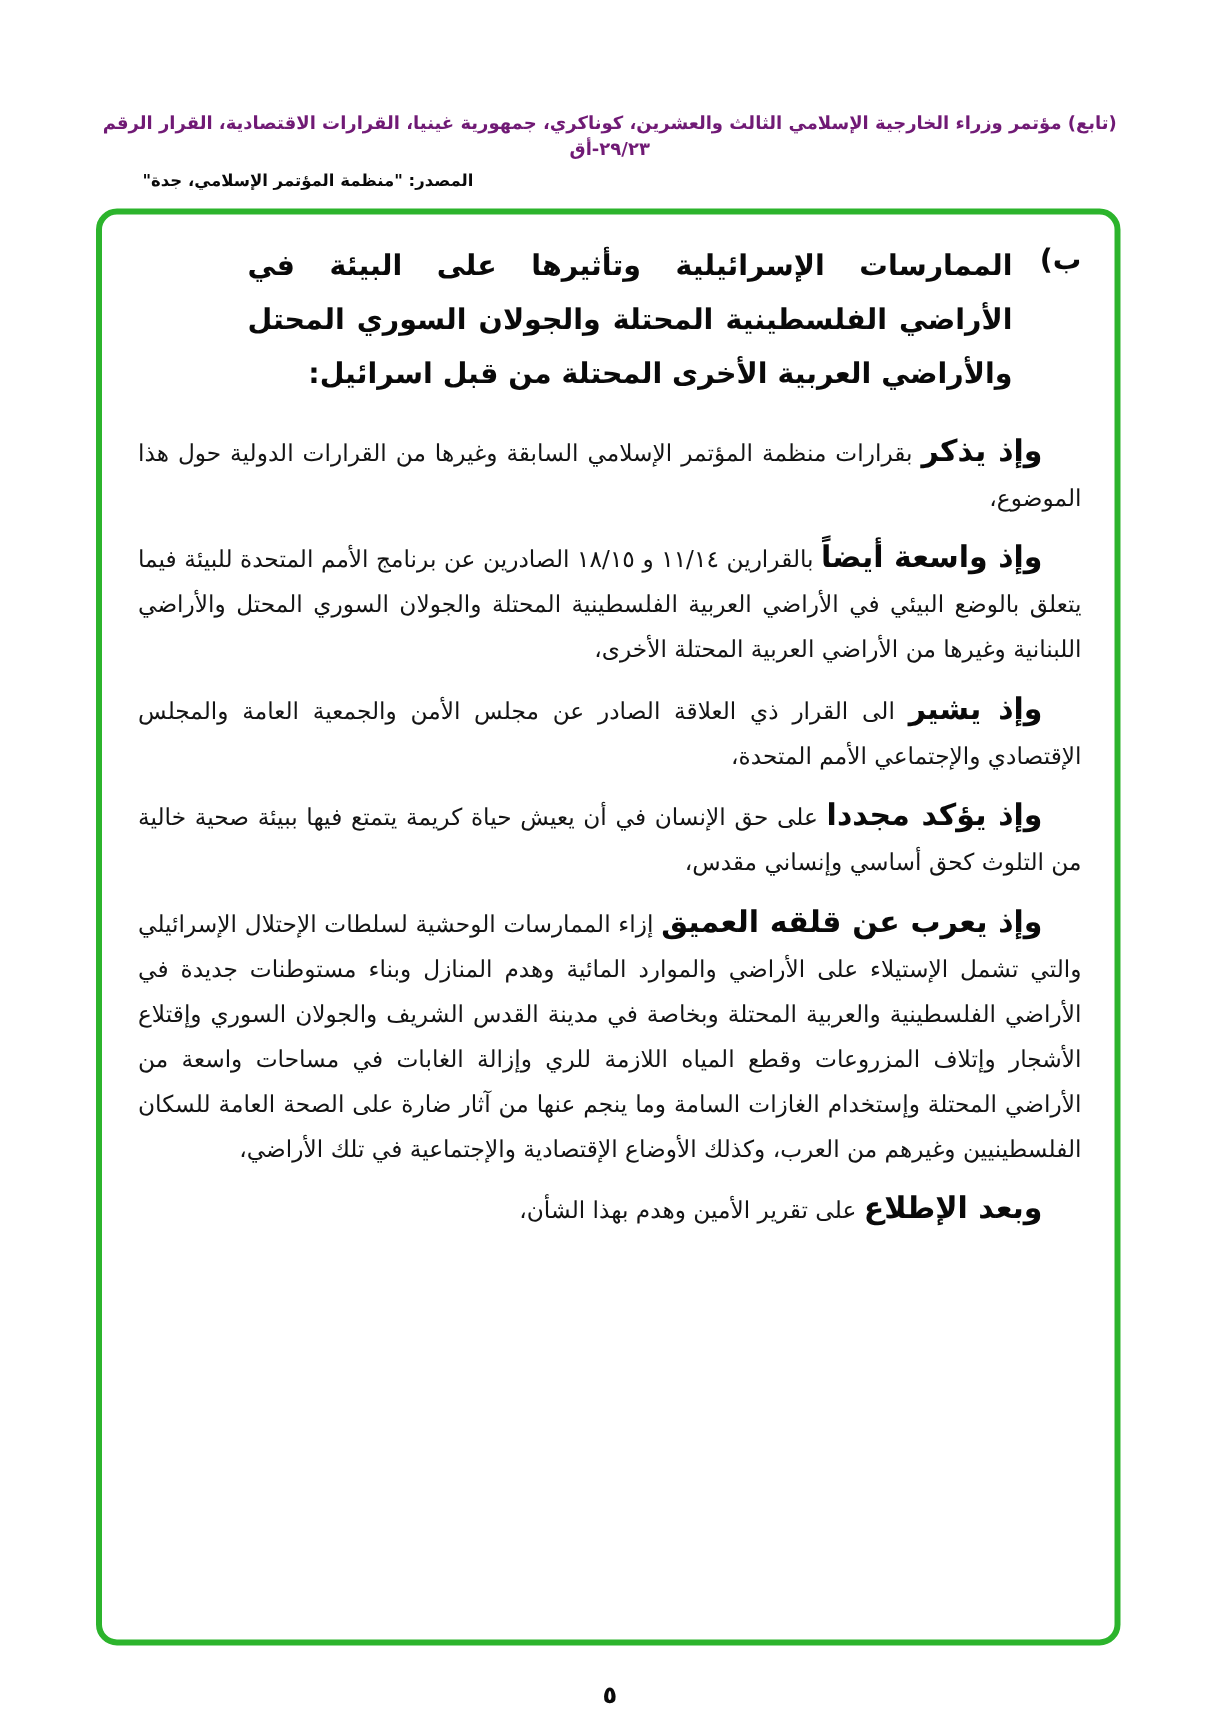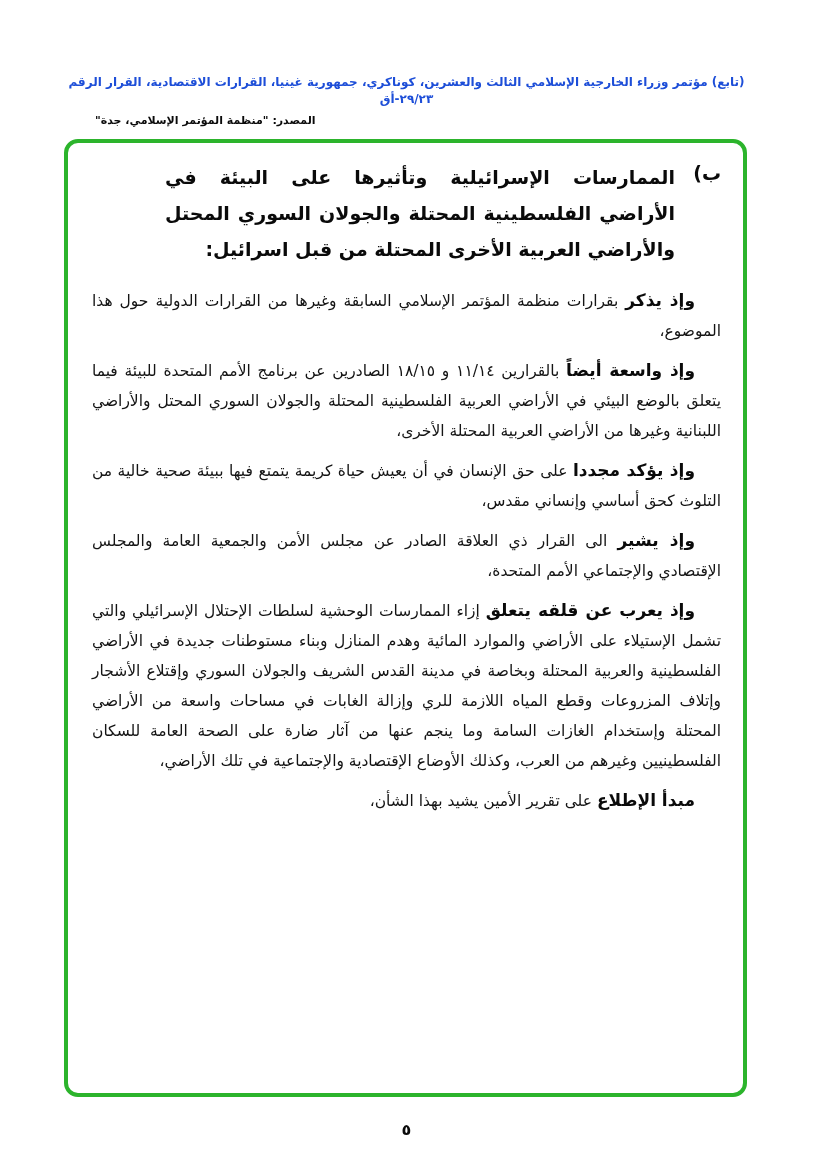--- a/index.html
+++ b/index.html
@@ -15,21 +15,21 @@
     background: #ffffff;
     overflow: hidden;
   }
   .header-citation {
     direction: rtl;
     text-align: center;
     padding: 74px 52px 0 52px;
     font-size: 12px;
     font-weight: bold;
     line-height: 17px;
-    color: #1d4ed8;
+    color: #701a75;
   }
   .source-line {
     direction: rtl;
     text-align: left;
     padding: 6px 0 0 95px;
     font-size: 11px;
     font-weight: bold;
     color: #0a0a0a;
   }
   .doc-box {
@@ -69,21 +69,21 @@
     direction: rtl;
     font-size: 15.5px;
     line-height: 30px;
     text-align: justify;
     text-indent: 26px;
     margin-bottom: 9px;
     color: #141414;
   }
   .para .lead {
     font-weight: bold;
-    font-size: 17px;
+    font-size: 20px;
     color: #0a0a0a;
   }
   .page-number {
     position: absolute;
     left: 0; bottom: 18px;
     width: 100%;
     text-align: center;
     font-size: 16px;
     font-weight: bold;
     color: #0a0a0a;
@@ -109,38 +109,38 @@
       <span class="lead">وإذ يذكر</span>
       <span>بقرارات منظمة المؤتمر الإسلامي السابقة وغيرها من القرارات الدولية حول هذا الموضوع،</span>
     </p>
 
     <p class="para">
       <span class="lead">وإذ واسعة أيضاً</span>
       <span>بالقرارين ١١/١٤ و ١٨/١٥ الصادرين عن برنامج الأمم المتحدة للبيئة فيما يتعلق بالوضع البيئي في الأراضي العربية الفلسطينية المحتلة والجولان السوري المحتل والأراضي اللبنانية وغيرها من الأراضي العربية المحتلة الأخرى،</span>
     </p>
 
     <p class="para">
+      <span class="lead">وإذ يشير</span>
+      <span>الى القرار ذي العلاقة الصادر عن مجلس الأمن والجمعية العامة والمجلس الإقتصادي والإجتماعي الأمم المتحدة،</span>
+    </p>
+
+    <p class="para">
       <span class="lead">وإذ يؤكد مجددا</span>
       <span>على حق الإنسان في أن يعيش حياة كريمة يتمتع فيها ببيئة صحية خالية من التلوث كحق أساسي وإنساني مقدس،</span>
     </p>
 
-    <p class="para">
-      <span class="lead">وإذ يشير</span>
-      <span>الى القرار ذي العلاقة الصادر عن مجلس الأمن والجمعية العامة والمجلس الإقتصادي والإجتماعي الأمم المتحدة،</span>
-    </p>
-
 
     <p class="para">
-      <span class="lead">وإذ يعرب عن قلقه يتعلق</span>
+      <span class="lead">وإذ يعرب عن قلقه العميق</span>
       <span>إزاء الممارسات الوحشية لسلطات الإحتلال الإسرائيلي والتي تشمل الإستيلاء على الأراضي والموارد المائية وهدم المنازل وبناء مستوطنات جديدة في الأراضي الفلسطينية والعربية المحتلة وبخاصة في مدينة القدس الشريف والجولان السوري وإقتلاع الأشجار وإتلاف المزروعات وقطع المياه اللازمة للري وإزالة الغابات في مساحات واسعة من الأراضي المحتلة وإستخدام الغازات السامة وما ينجم عنها من آثار ضارة على الصحة العامة للسكان الفلسطينيين وغيرهم من العرب،  وكذلك الأوضاع الإقتصادية والإجتماعية في تلك الأراضي،</span>
     </p>
 
 
     <p class="para">
-      <span class="lead">مبدأ الإطلاع</span>
-      <span>على تقرير الأمين يشيد بهذا الشأن،</span>
+      <span class="lead">وبعد الإطلاع</span>
+      <span>على تقرير الأمين وهدم بهذا الشأن،</span>
     </p>
 
   </div>
 
   <div class="page-number">٥</div>
 
 </div>
 
 </body></html>

